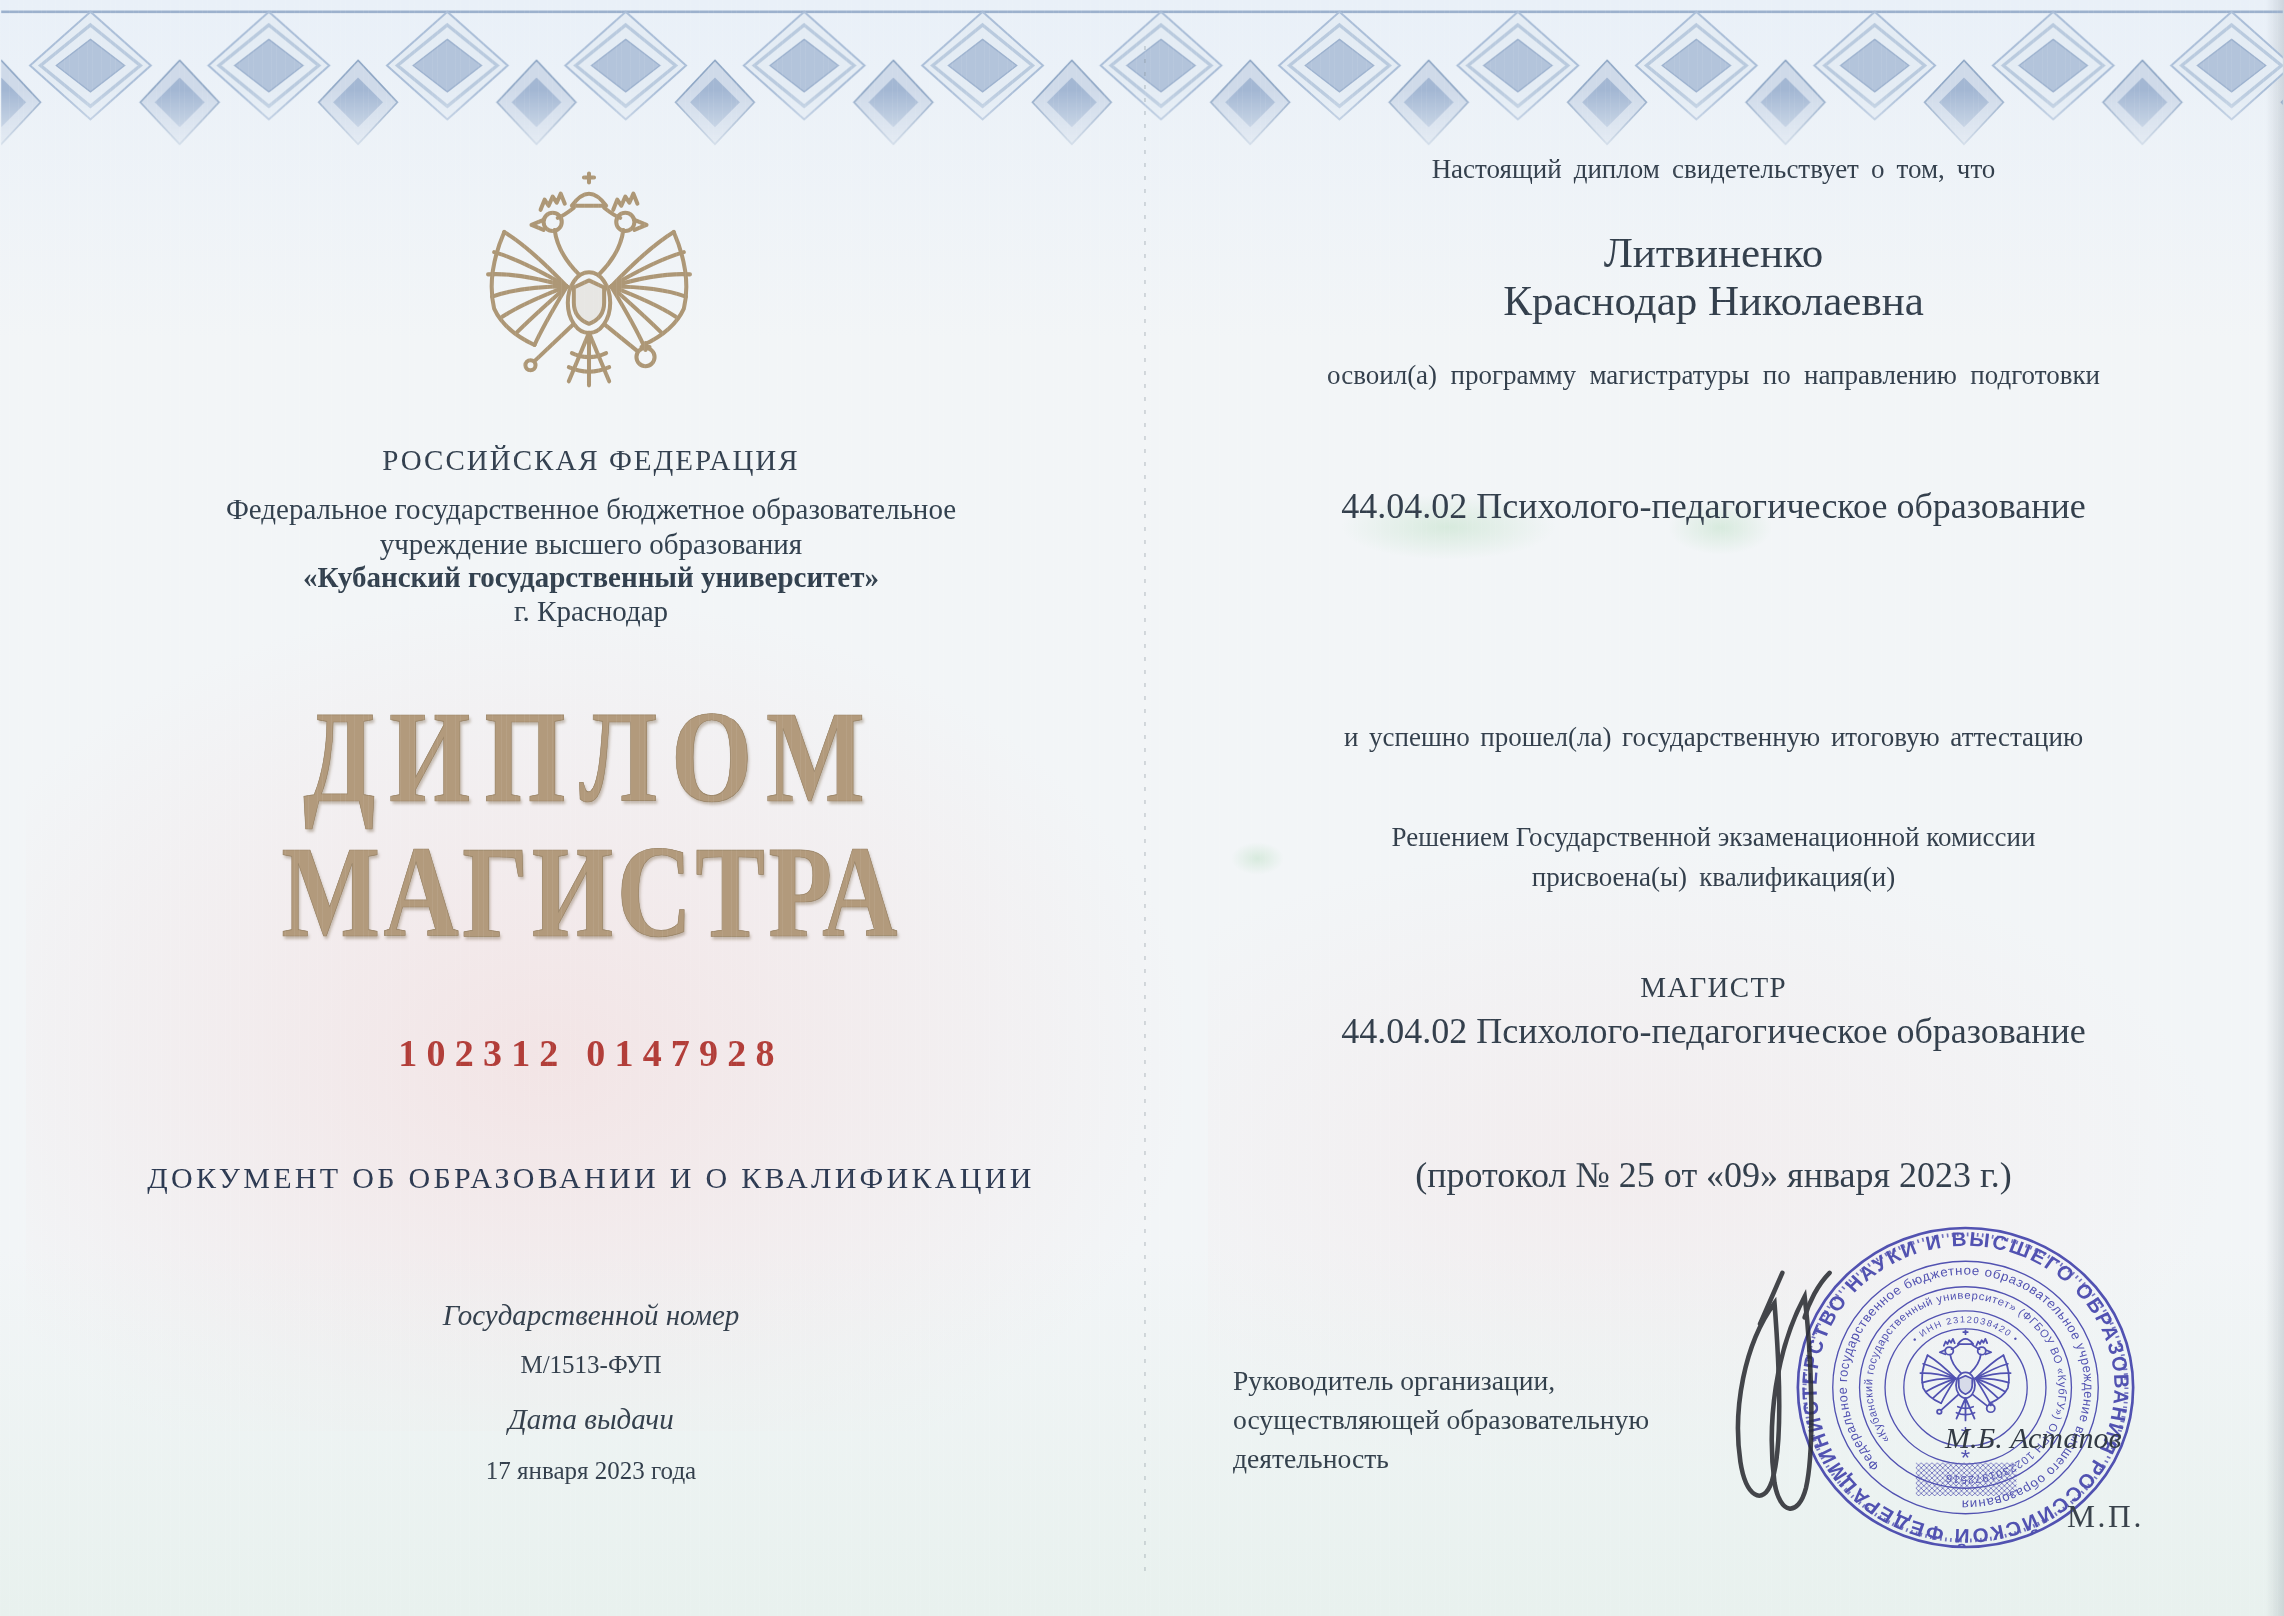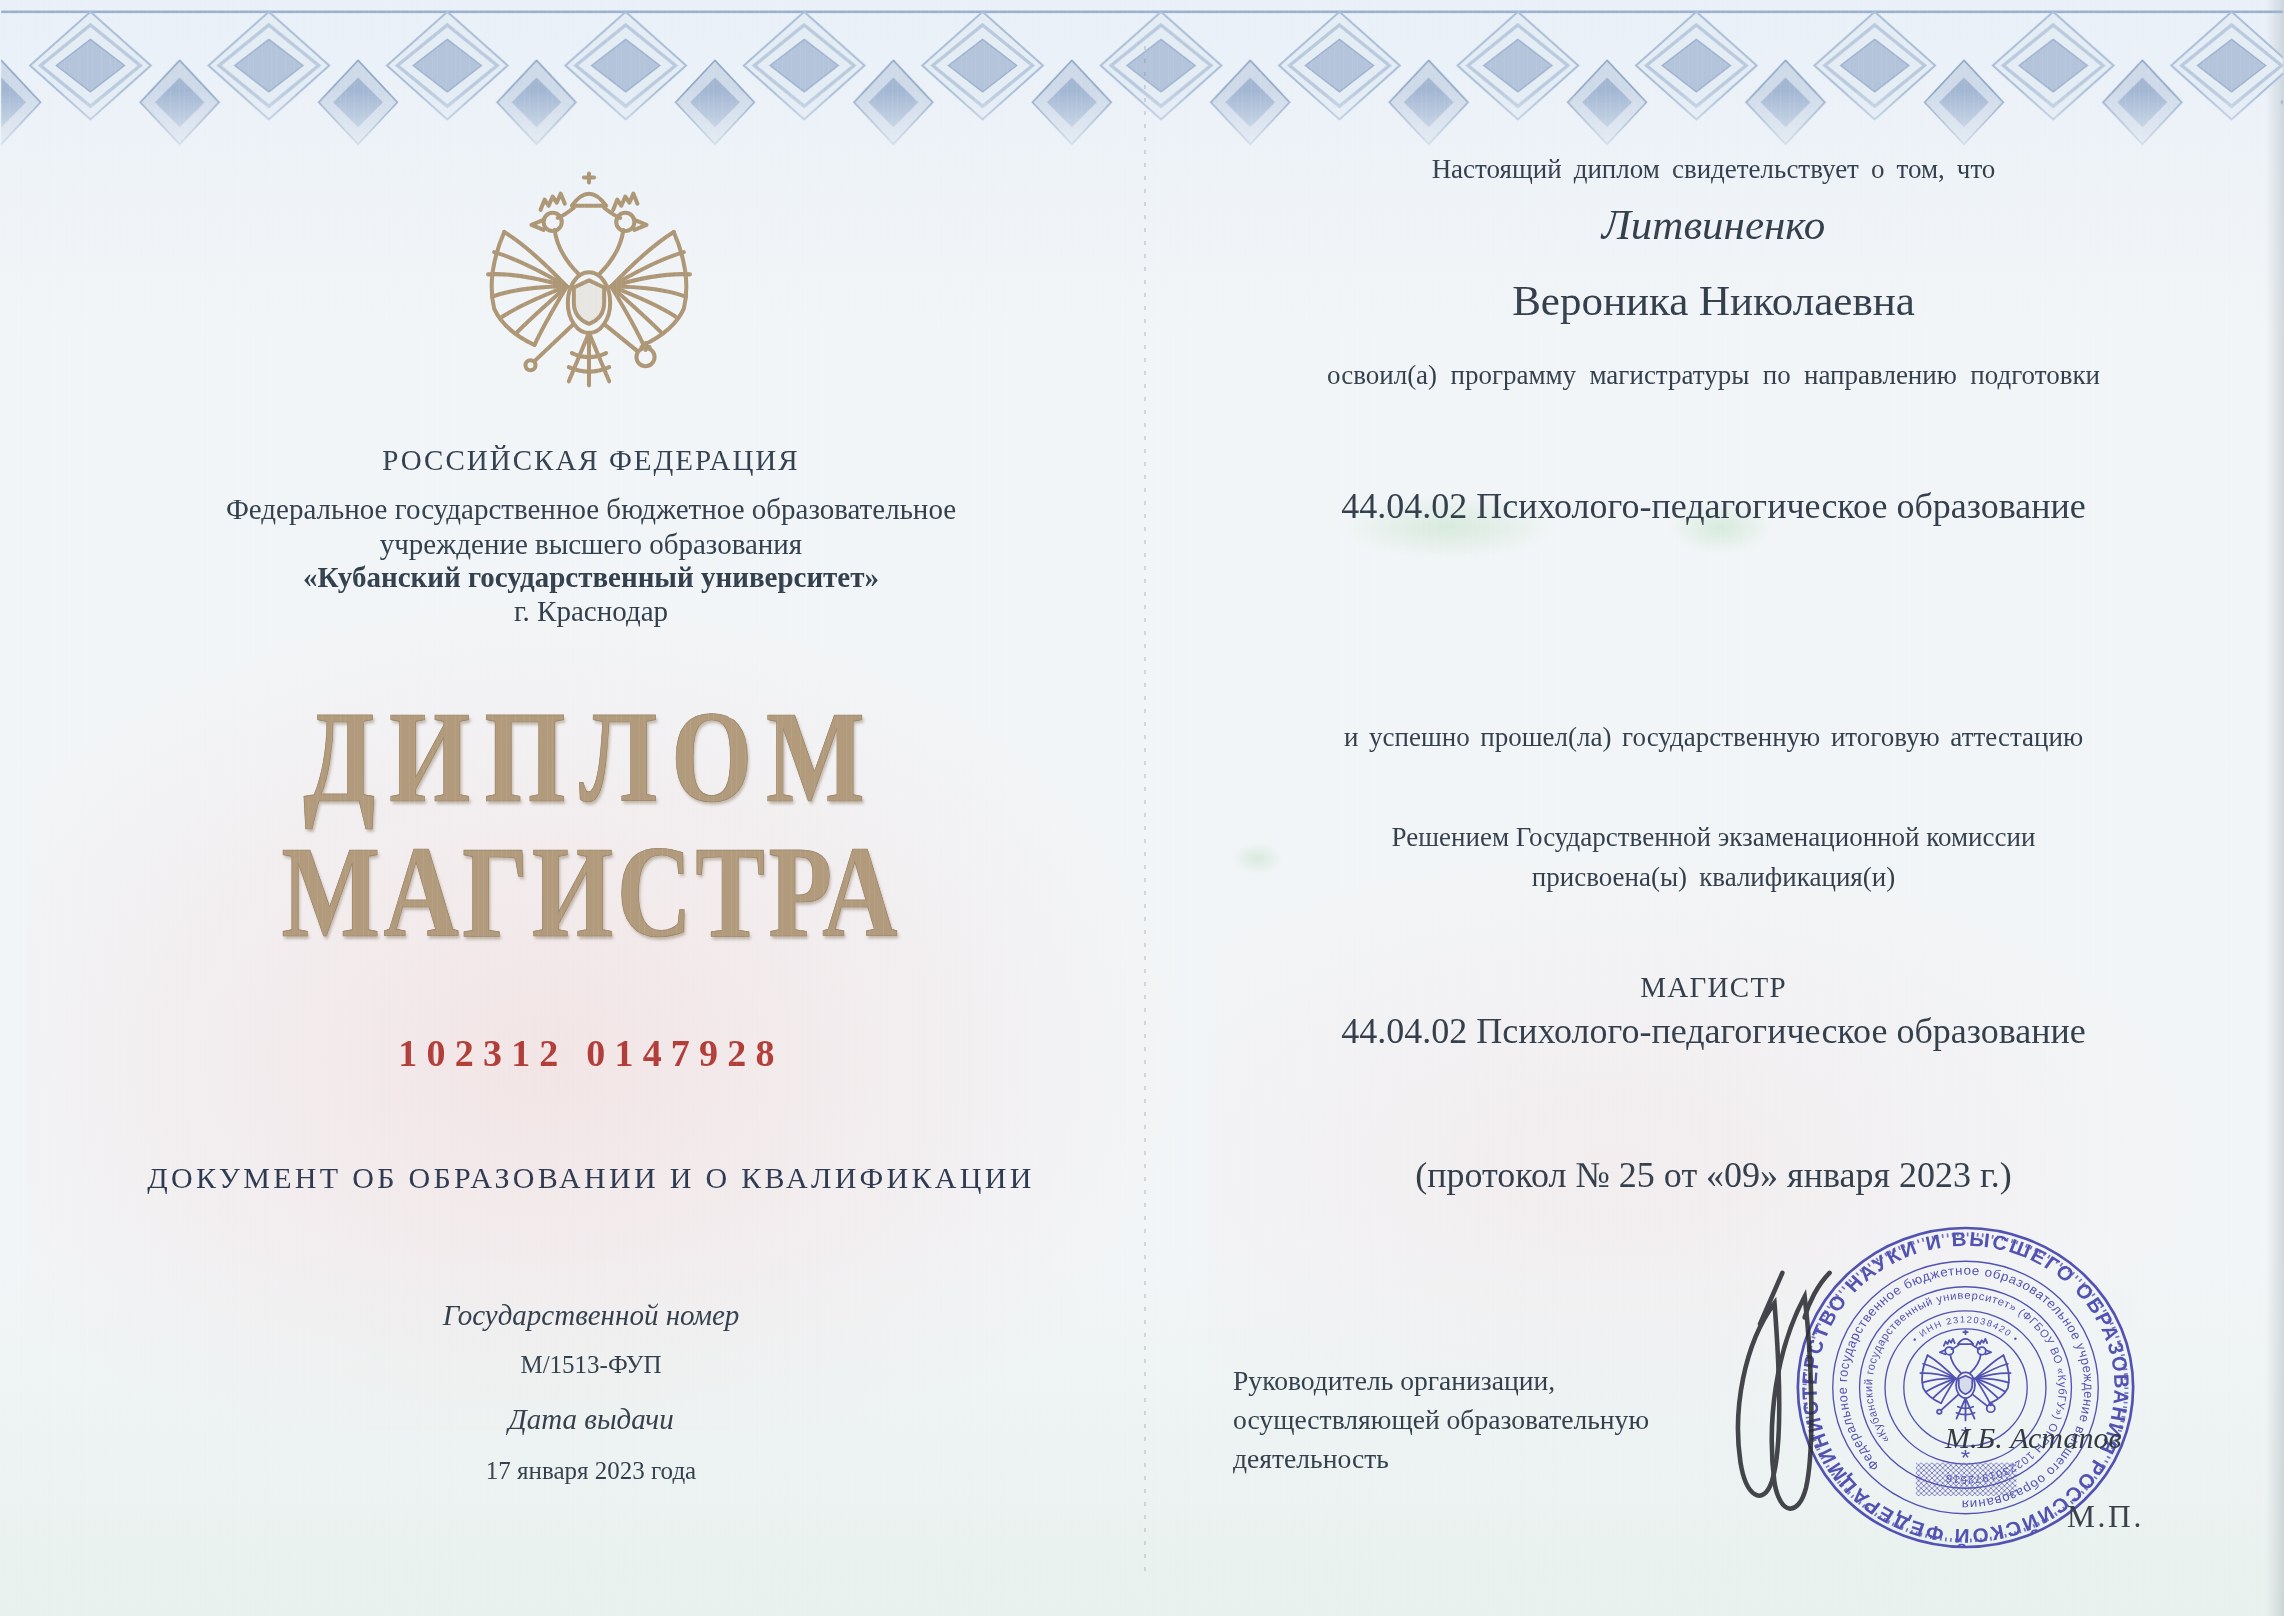--- a/index.html
+++ b/index.html
@@ -177,22 +177,22 @@
     <div class="line dockind" style="top:1161px;">ДОКУМЕНТ ОБ ОБРАЗОВАНИИ И О КВАЛИФИКАЦИИ</div>
 
     <div class="line it f44" style="top:1299px;">Государственной номер</div>
     <div class="line f48" style="top:1351px;">М/1513-ФУП</div>
     <div class="line it f44" style="top:1403px;">Дата выдачи</div>
     <div class="line f48" style="top:1457px;">17 января 2023 года</div>
   </div>
 
   <div class="col col-right">
     <div class="line f41 wsp8" style="top:154px;">Настоящий диплом свидетельствует о том, что</div>
-    <div class="line f66" style="top:200px;font-style:italic;">Литвиненко</div>
-    <div class="line f66" style="top:276px;">Вероника Николаевна</div>
+    <div class="line f66" style="top:228px;">Литвиненко</div>
+    <div class="line f66" style="top:276px;">Краснодар Николаевна</div>
     <div class="line f41 wsp10" style="top:360px;">освоил(а) программу магистратуры по направлению подготовки</div>
     <div class="line f43" style="top:485px;">44.04.02 Психолого-педагогическое образование</div>
     <div class="line f41 wsp6" style="top:722px;">и успешно прошел(ла) государственную итоговую аттестацию</div>
     <div class="line f41" style="top:822px;">Решением Государственной экзаменационной комиссии</div>
     <div class="line f44" style="top:971px;letter-spacing:1.3px;">МАГИСТР</div>
     <div class="line f41 wsp8" style="top:862px;">присвоена(ы) квалификация(и)</div>
     <div class="line f43" style="top:1010px;">44.04.02 Психолого-педагогическое образование</div>
     <div class="line f43" style="top:1154px;">(протокол № 25 от  «09» января 2023 г.)</div>
   </div>
 

